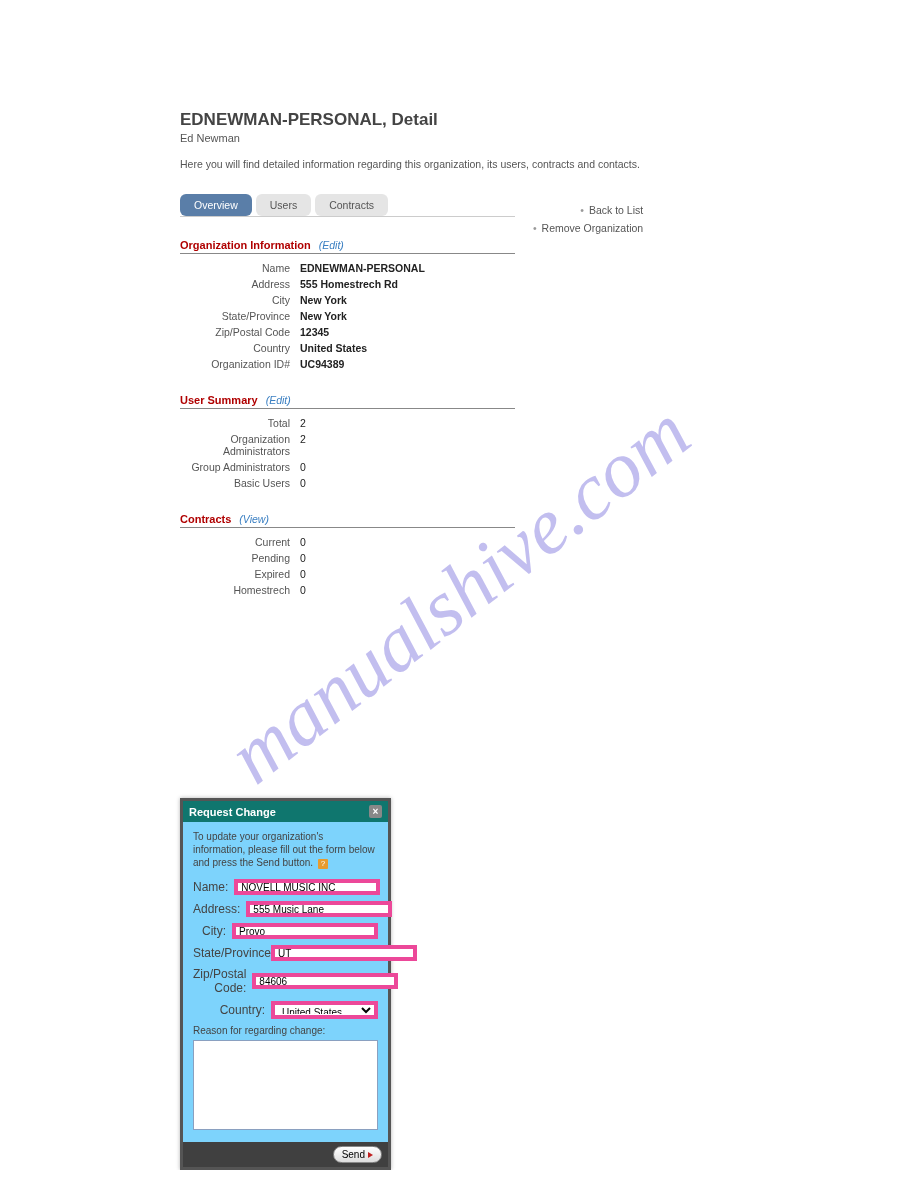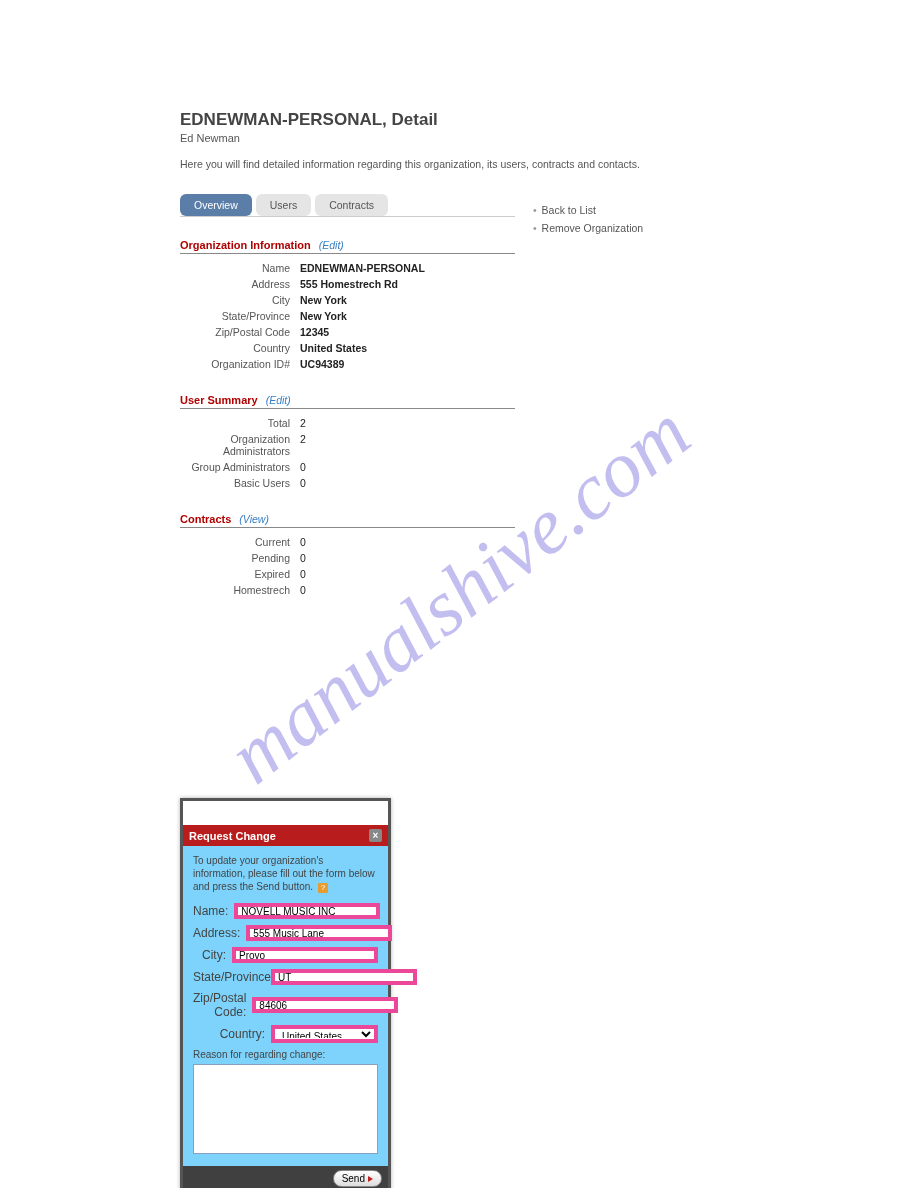--- a/index.html
+++ b/index.html
@@ -46,21 +46,21 @@
     border-radius: 6px;
   }
   .tab.active {
     background: #5a7ea8;
     color: #fff;
   }
   .columns {
     display: flex;
   }
   .left-col { width: 335px; }
-  .right-col { padding-left: 18px; padding-top: 10px; }
+  .right-col { padding-left: 18px; padding-top: 10px; text-align: right; }
   .side-link {
     font-size: 10.5px;
     color: #555;
     margin-bottom: 6px;
     cursor: pointer;
     white-space: nowrap;
   }
   .side-link::before { content: "• "; color: #999; margin-right: 2px; }
   .section-header {
     margin-top: 22px;
@@ -105,29 +105,28 @@
 
   
   .dialog {
     width: 205px;
     border: 3px solid #555;
     margin-left: 180px;
     margin-top: 140px;
     box-shadow: 0 0 4px rgba(0,0,0,0.3);
   }
   .dialog-titlebar {
-    background: #b91c1c;
+    background: #0f766e;
     color: #fff;
     font-weight: bold;
     font-size: 11px;
     padding: 4px 6px;
     display: flex;
     justify-content: space-between;
     align-items: center;
-    margin-top: 24px;
   }
   .dialog-close {
     width: 13px; height: 13px;
     background: #888;
     border-radius: 2px;
     display: flex; align-items: center; justify-content: center;
     font-size: 10px; line-height: 10px;
     cursor: pointer;
   }
   .dialog-body {

